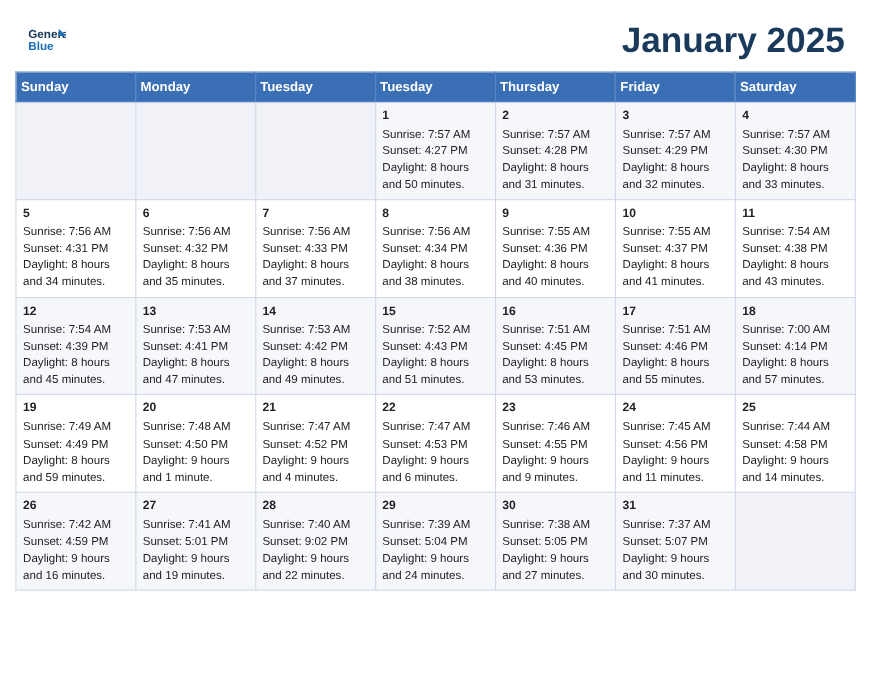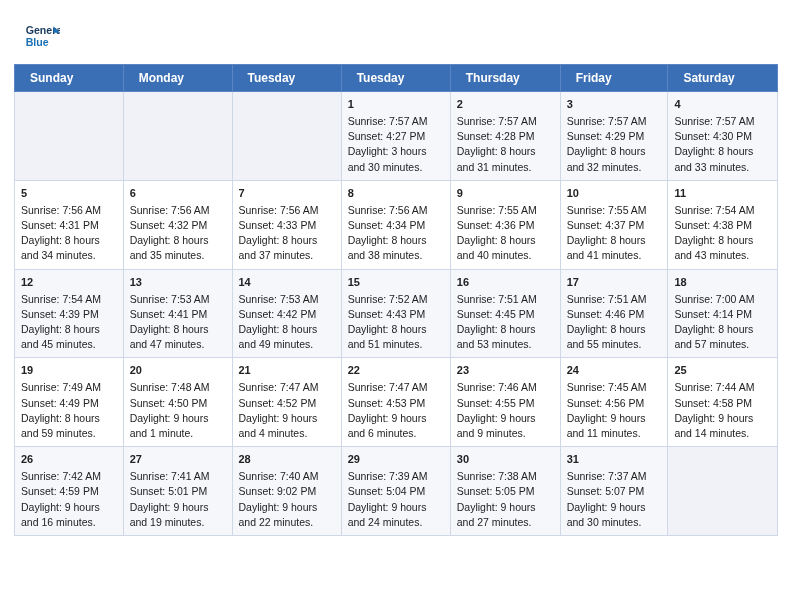--- a/index.html
+++ b/index.html
@@ -45,21 +45,21 @@
     }
     .calendar-wrap {
       padding: 0 14px 14px 14px;
     }
     .cal-header th {
       background: #3a6eb5;
       color: #fff;
       font-weight: bold;
       font-size: 12px;
       text-align: left;
-      padding: 6px 15px;
+      padding: 6px 4px;
       border: 1px solid #5a85c5;
     }
     .cal-body td {
       vertical-align: top;
       border: 1px solid #d0d8e8;
       padding: 5px 6px;
       width: 113px;
       min-height: 80px;
       height: 82px;
       background: #fff;
@@ -86,20 +86,21 @@
 
 <div class="header">
   <div class="logo">
     <svg class="logo-icon" viewBox="0 0 44 44">
       <text x="2" y="20" font-size="13" font-weight="bold" fill="#1a3a5c" font-family="Arial">General</text>
       <text x="2" y="34" font-size="13" font-weight="bold" fill="#1a6fb5" font-family="Arial">Blue</text>
       <polygon points="36,10 44,18 36,18" fill="#1a6fb5"></polygon>
     </svg>
   </div>
   <div class="title-block">
+    <div class="month-title">January 2025</div>
   </div>
 </div>
 
 <div class="calendar-wrap">
   <table class="calendar">
     <thead class="cal-header">
       <tr id="header-row">
           <th>Sunday</th>
           <th>Monday</th>
           <th>Tuesday</th>
@@ -111,21 +112,21 @@
     </thead>
     <tbody class="cal-body" id="cal-body">
     <tr>
           <td class="empty"></td>
           <td class="empty"></td>
           <td class="empty"></td>
           <td>
             <span class="day-num">1</span>
             <div>Sunrise: 7:57 AM</div>
             <div>Sunset: 4:27 PM</div>
-            <div>Daylight: 3 hours and 30 minutes.</div>
+            <div>Daylight: 8 hours and 50 minutes.</div>
           </td>
           <td>
             <span class="day-num">2</span>
             <div>Sunrise: 7:57 AM</div>
             <div>Sunset: 4:28 PM</div>
             <div>Daylight: 8 hours and 31 minutes.</div>
           </td>
           <td>
             <span class="day-num">3</span>
             <div>Sunrise: 7:57 AM</div>

